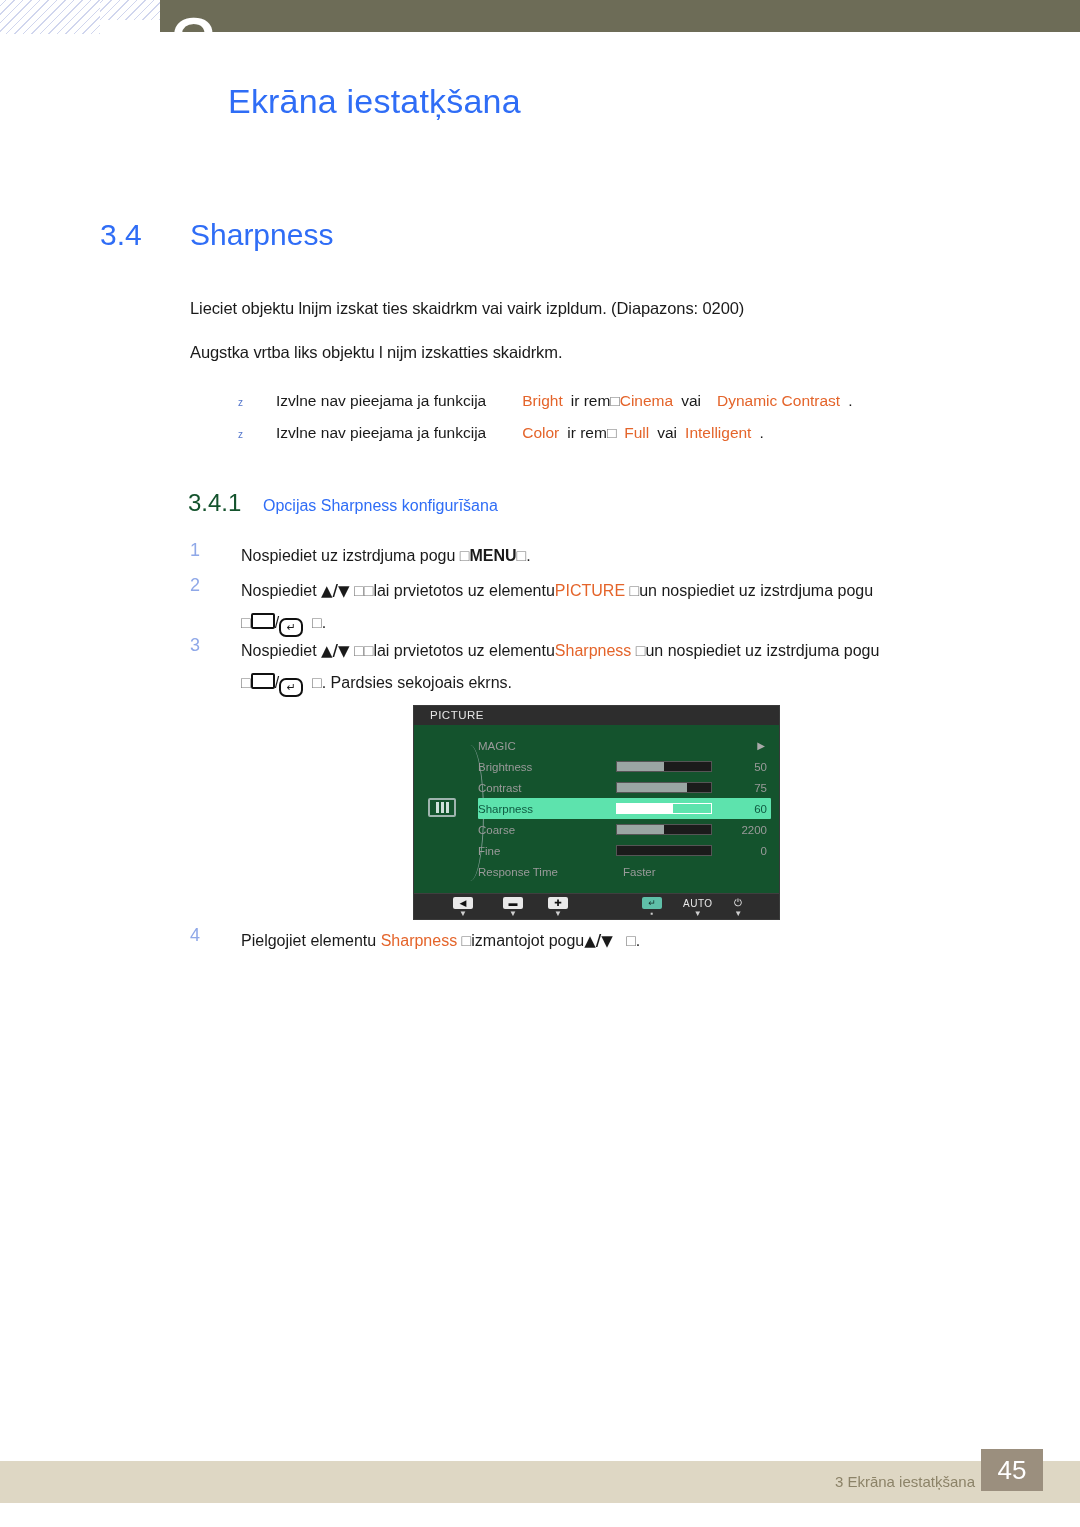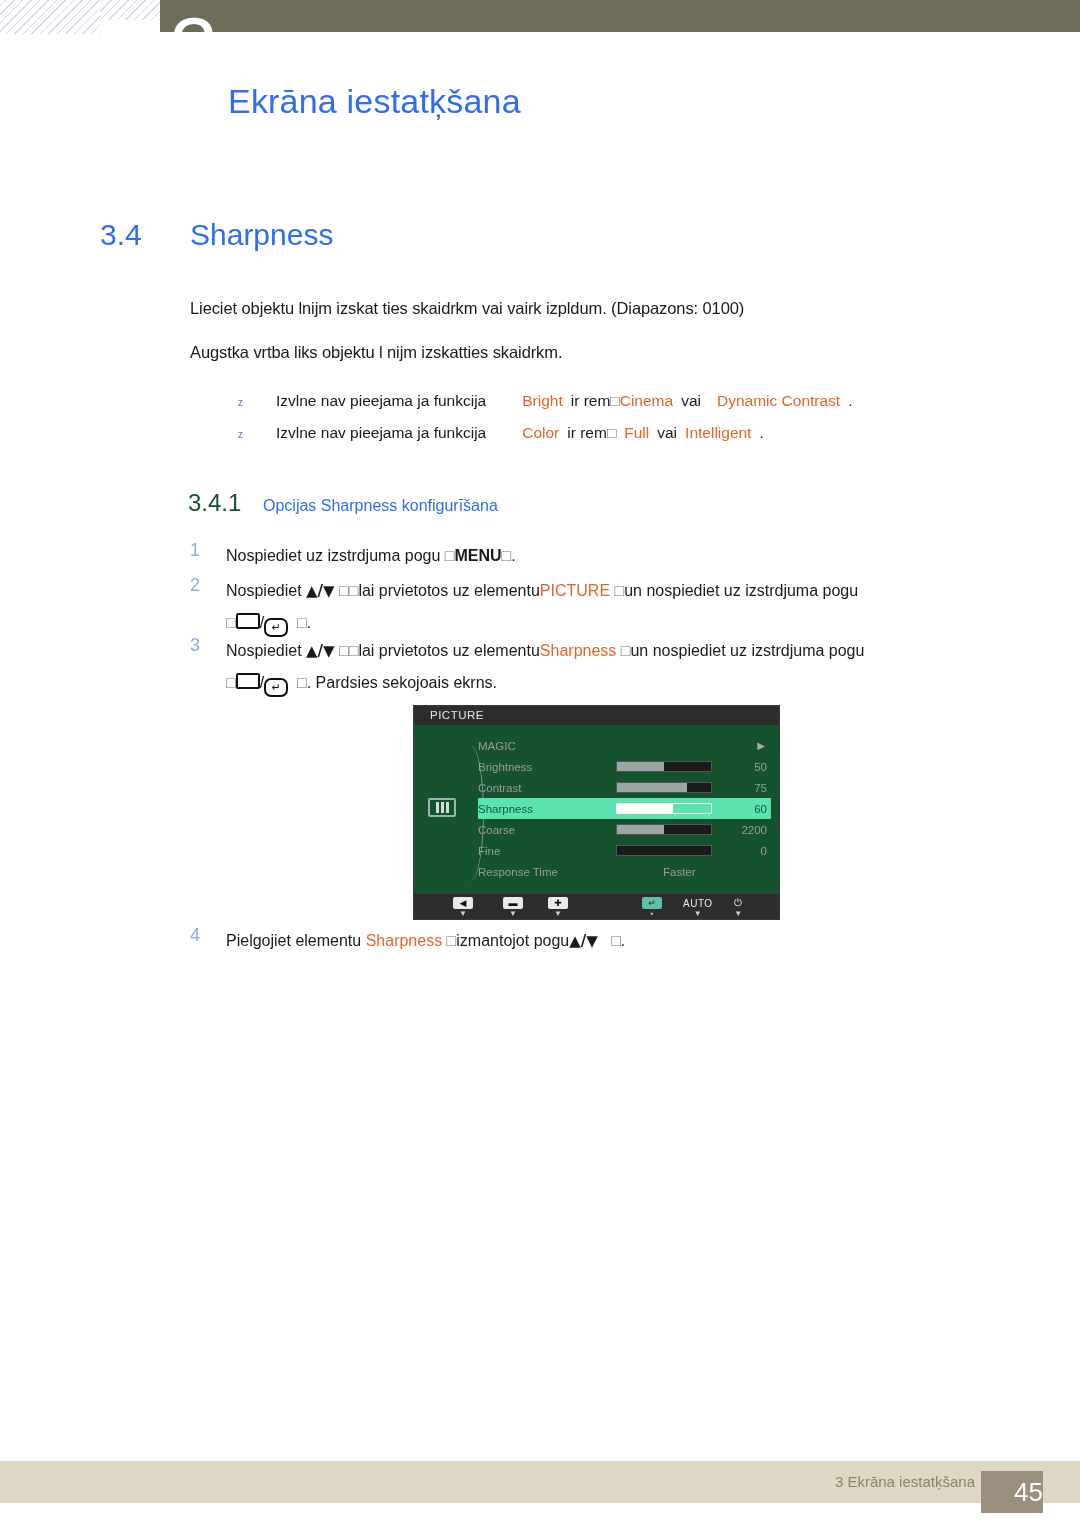--- a/index.html
+++ b/index.html
@@ -180,21 +180,21 @@
   }
   .step-num {
     position: absolute;
     left: 0;
     top: 0;
     width: 34px;
     font-size: 18px;
     color: #8fa8e8;
   }
   .step-body {
-    margin-left: 36px;
+    margin-left: 51px;
     line-height: 32px;
   }
   #step1 { top: 540px; }
   #step2 { top: 575px; }
   #step3 { top: 635px; }
   #step4 { top: 925px; }
   .kbd {
     font-family: "DejaVu Sans", sans-serif;
     font-size: 15px;
   }
@@ -316,21 +316,21 @@
     color: #0b3d2c;
     border-radius: 1px;
   }
   .osd-row.selected .osd-label { color: #0f5a41; }
   .osd-row.selected .osd-bar {
     border-color: #ffffff;
     background: #5de3ad;
   }
   .osd-row.selected .osd-bar > span { background: #ffffff; }
   .osd-row.selected .osd-val { color: #0f5a41; }
-  .osd-text-val { color: #9a9a9a; margin-left: 40px; }
+  .osd-text-val { color: #9a9a9a; }
 
   #osd-footer {
     position: absolute;
     bottom: 0; left: 0; right: 0;
     height: 25px;
     background: #2d2d2d;
     border-top: 1px solid #3f3f3f;
     display: flex;
     align-items: center;
   }
@@ -372,28 +372,28 @@
   #footer-text {
     position: absolute;
     right: 105px;
     bottom: 37px;
     font-size: 15px;
     color: #8c8368;
   }
   #footer-page {
     position: absolute;
     right: 37px;
-    bottom: 14px;
+    bottom: 36px;
     width: 62px;
     height: 42px;
     background: #9b8f7e;
     color: #ffffff;
     font-size: 26px;
     line-height: 42px;
-    text-align: right;
+    text-align: center;
     margin-left: 6px;
   }
 </style>
 </head>
 <body>
 
 <div id="top-band">
   <div id="hatch"></div>
   <div id="hatch2"></div>
   <div id="olive-bar"></div>
@@ -403,21 +403,21 @@
   <div id="chapter-num-lower">3</div>
 </div>
 
 <div id="chapter-title">Ekrāna iestatķšana</div>
 
 <div id="sec-wrap">
   <span id="sec-num">3.4</span>
   <span id="sec-title">Sharpness</span>
 </div>
 
-<div class="para" id="para1">Lieciet objektu lnijm izskat ties skaidrkm vai vairk izpldum. (Diapazons: 0100)</div>
+<div class="para" id="para1">Lieciet objektu lnijm izskat ties skaidrkm vai vairk izpldum. (Diapazons: 0200)</div>
 <div class="para" id="para2">Augstka vrtba liks objektu l  nijm izskatties skaidrkm.</div>
 
 <div class="note-row" id="note1">
   <span class="note-mark">z</span>
   <span class="note-body">
     <span>Izvlne nav pieejama  ja funkcija</span><span class="gap-a"></span><span class="accent">Bright</span><span class="gap-c"></span><span>ir rem</span><span class="box">□</span><span class="accent">Cinema</span><span class="gap-c"></span><span>vai</span><span class="gap-b"></span><span class="accent">Dynamic Contrast</span><span class="gap-c"></span><span>.</span>
   </span>
 </div>
 
 <div class="note-row" id="note2">

